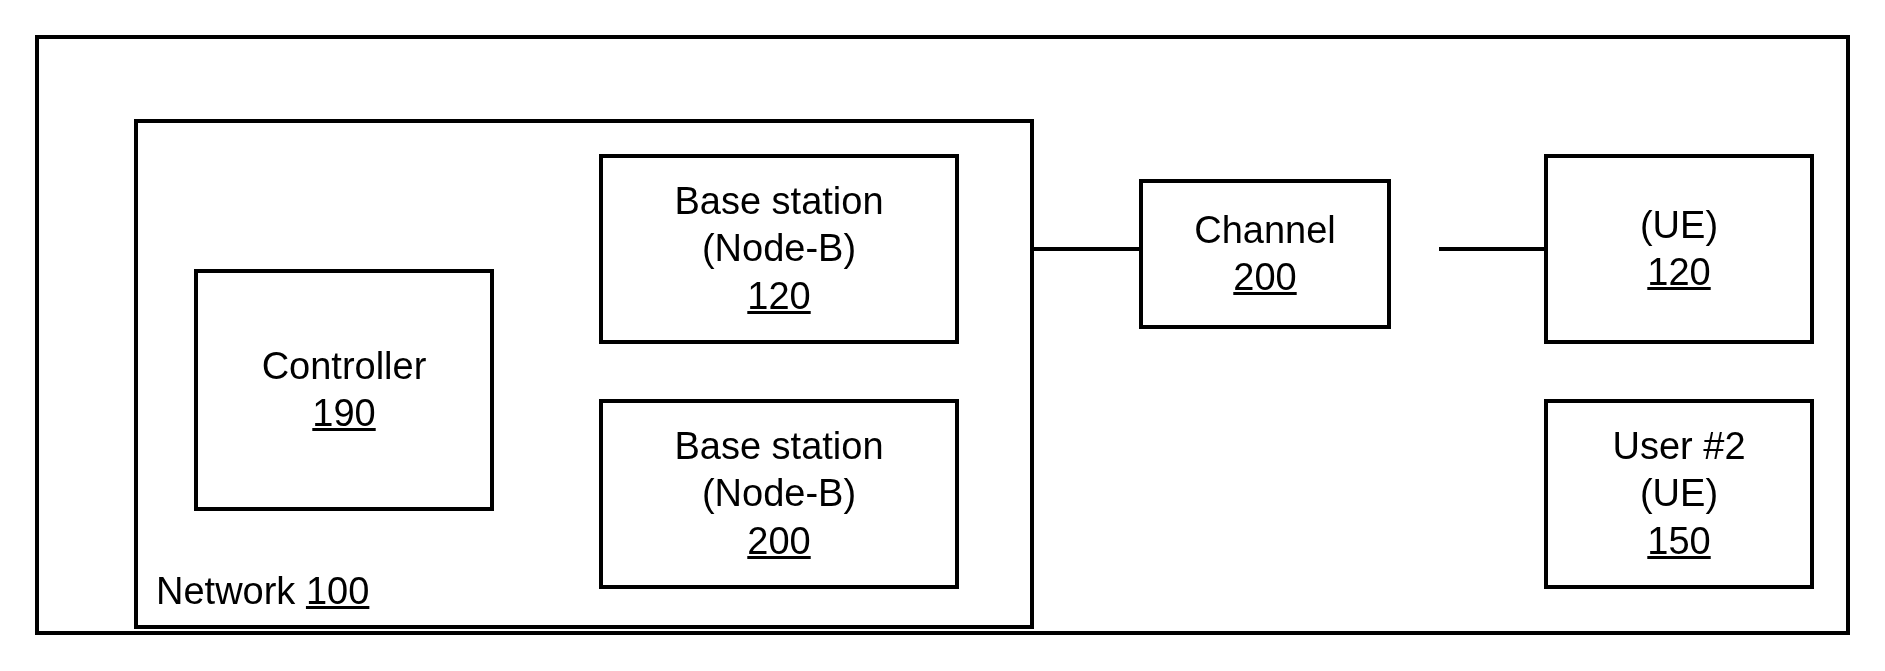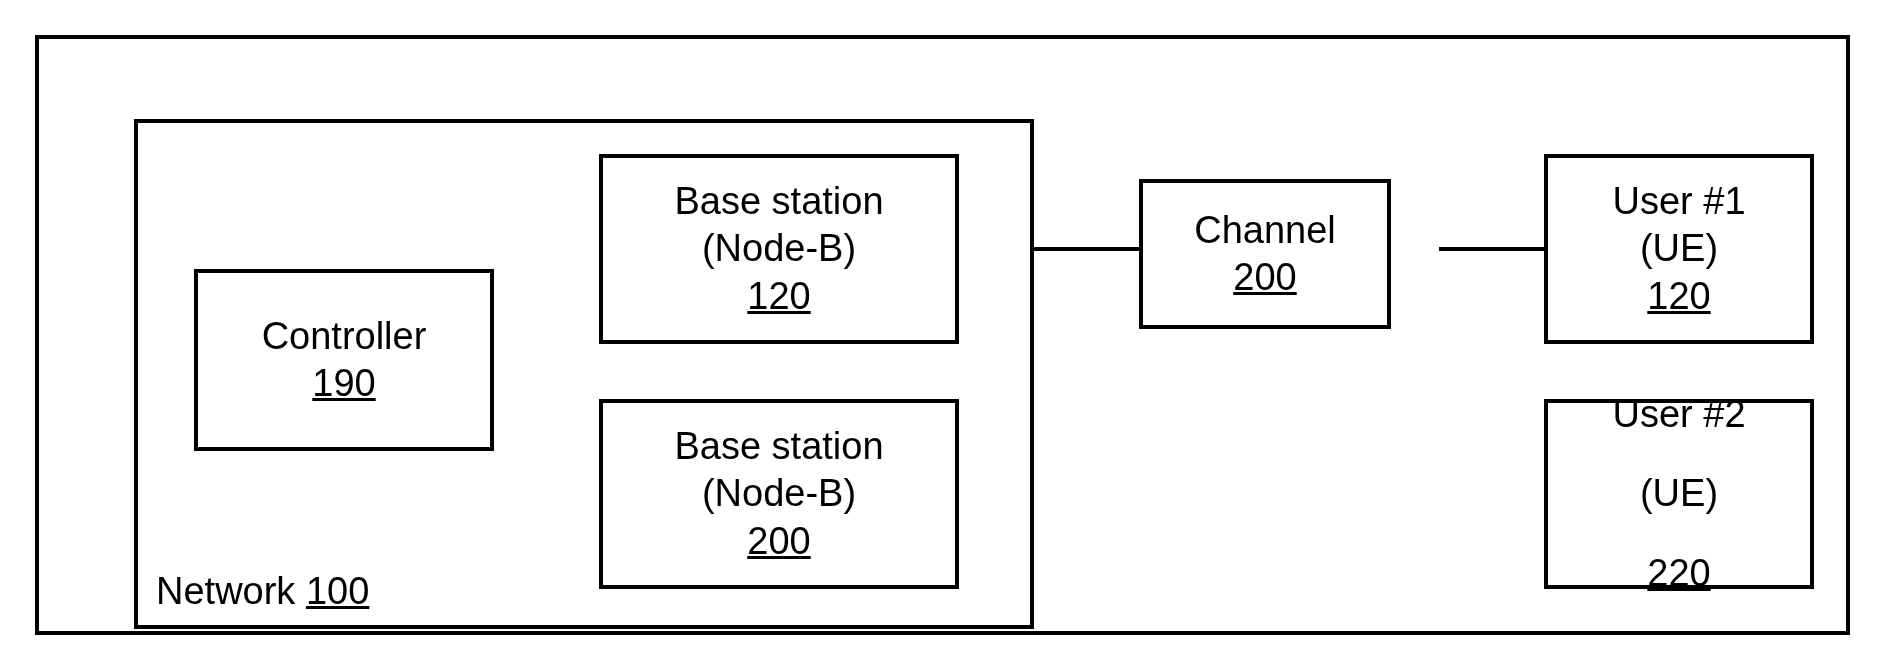--- a/index.html
+++ b/index.html
@@ -45,21 +45,21 @@
     position: absolute;
     left: 18px;
     bottom: 10px;
     font-size: 38px;
     text-align: right;
   }
   .controller-box {
     left: 155px;
     top: 230px;
     width: 300px;
-    height: 182px;
+    height: 242px;
   }
   .bs1-box {
     left: 560px;
     top: 115px;
     width: 360px;
     height: 190px;
   }
   .bs2-box {
     left: 560px;
     top: 360px;
@@ -76,21 +76,20 @@
     left: 1505px;
     top: 115px;
     width: 270px;
     height: 190px;
   }
   .user2-box {
     left: 1505px;
     top: 360px;
     width: 270px;
     height: 190px;
-    gap: 32px;
   }
   svg.connectors {
     position: absolute;
     left: 0;
     top: 0;
     width: 1885px;
     height: 671px;
     pointer-events: none;
   }
   svg.connectors line {
@@ -133,24 +132,23 @@
     <div>(Node-B)</div>
     <div class="ref">200</div>
   </div>
 
   <div class="box channel-box">
     <div>Channel</div>
     <div class="ref">200</div>
   </div>
 
   <div class="box user1-box">
-    <div>User #1</div>
     <div>(UE)</div>
     <div class="ref">120</div>
   </div>
 
   <div class="box user2-box">
     <div>User #2</div>
     <div>(UE)</div>
-    <div class="ref">220</div>
+    <div class="ref">150</div>
   </div>
 
 </div>
 
 </body></html>

